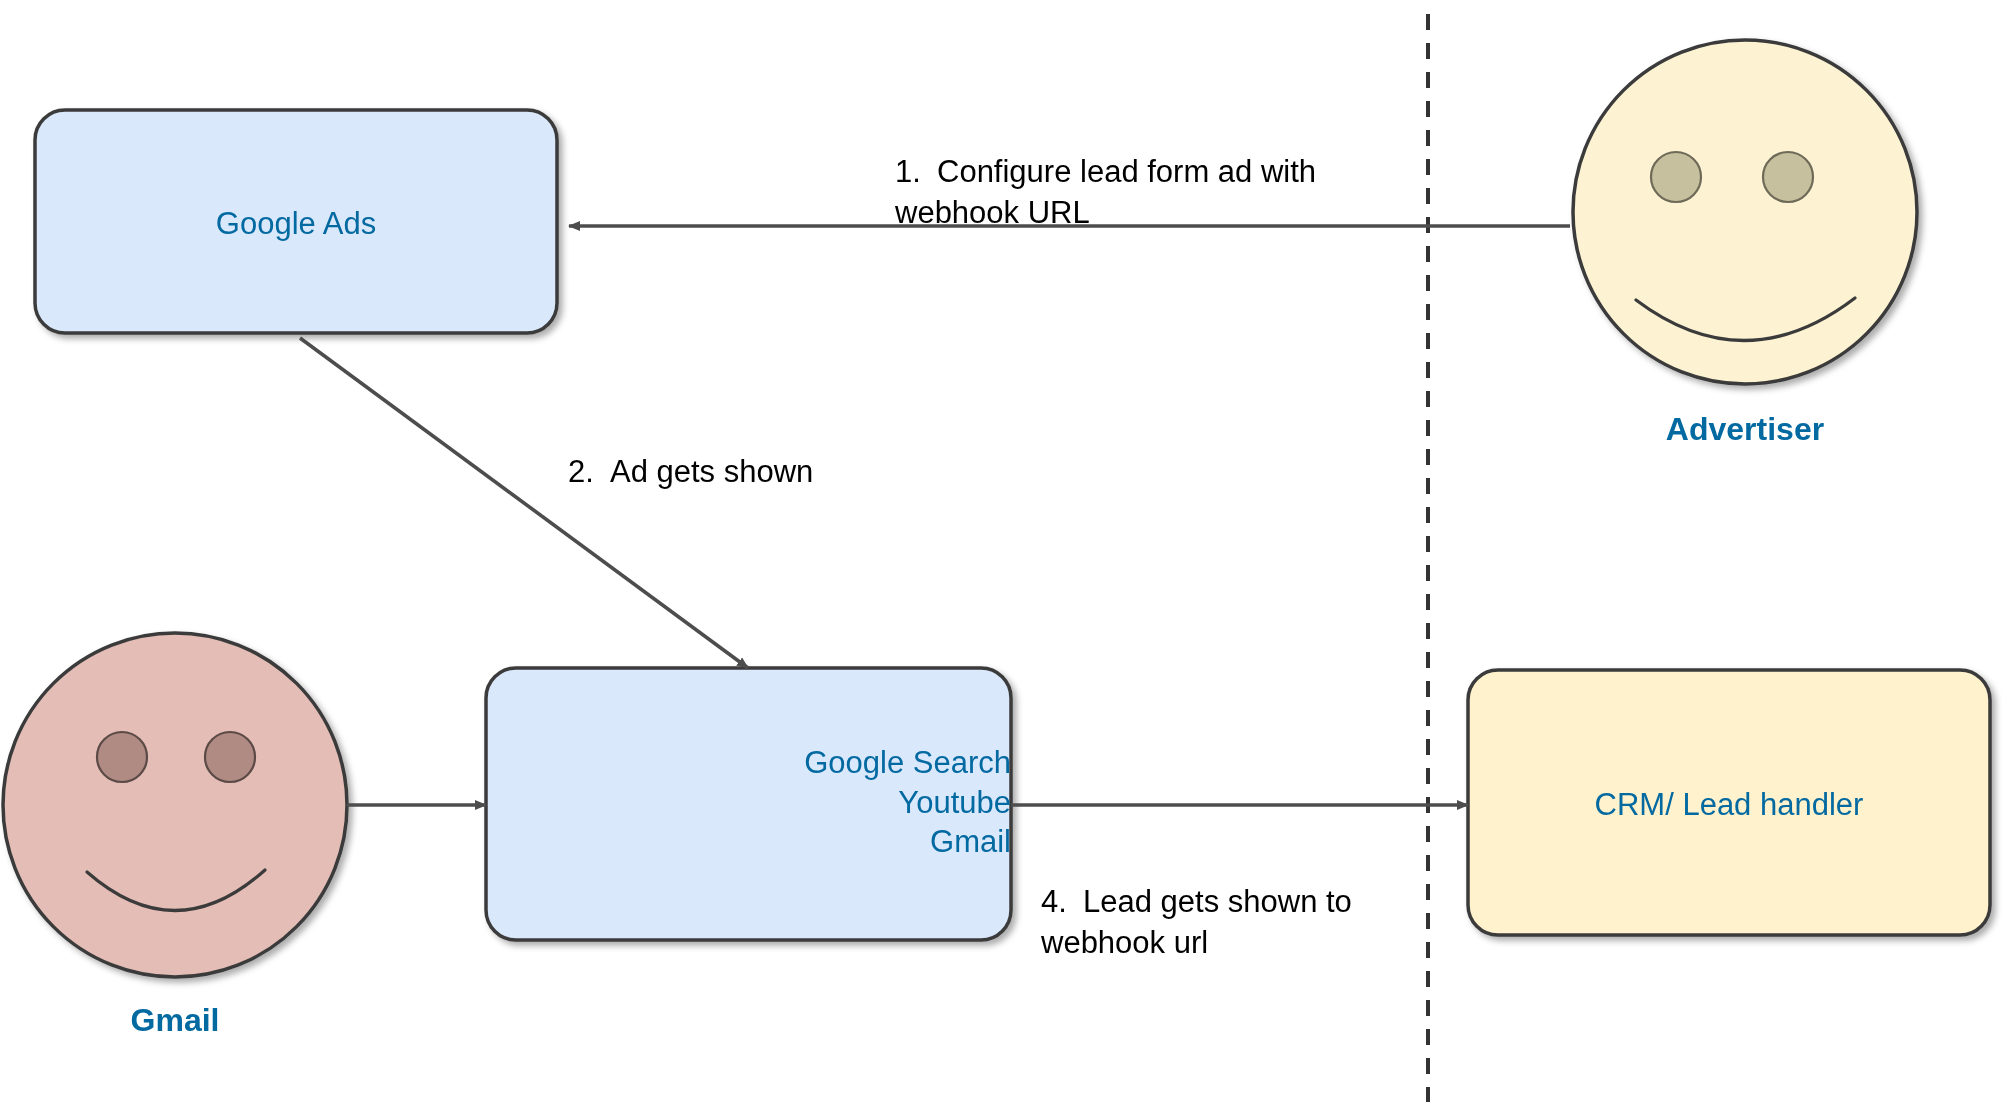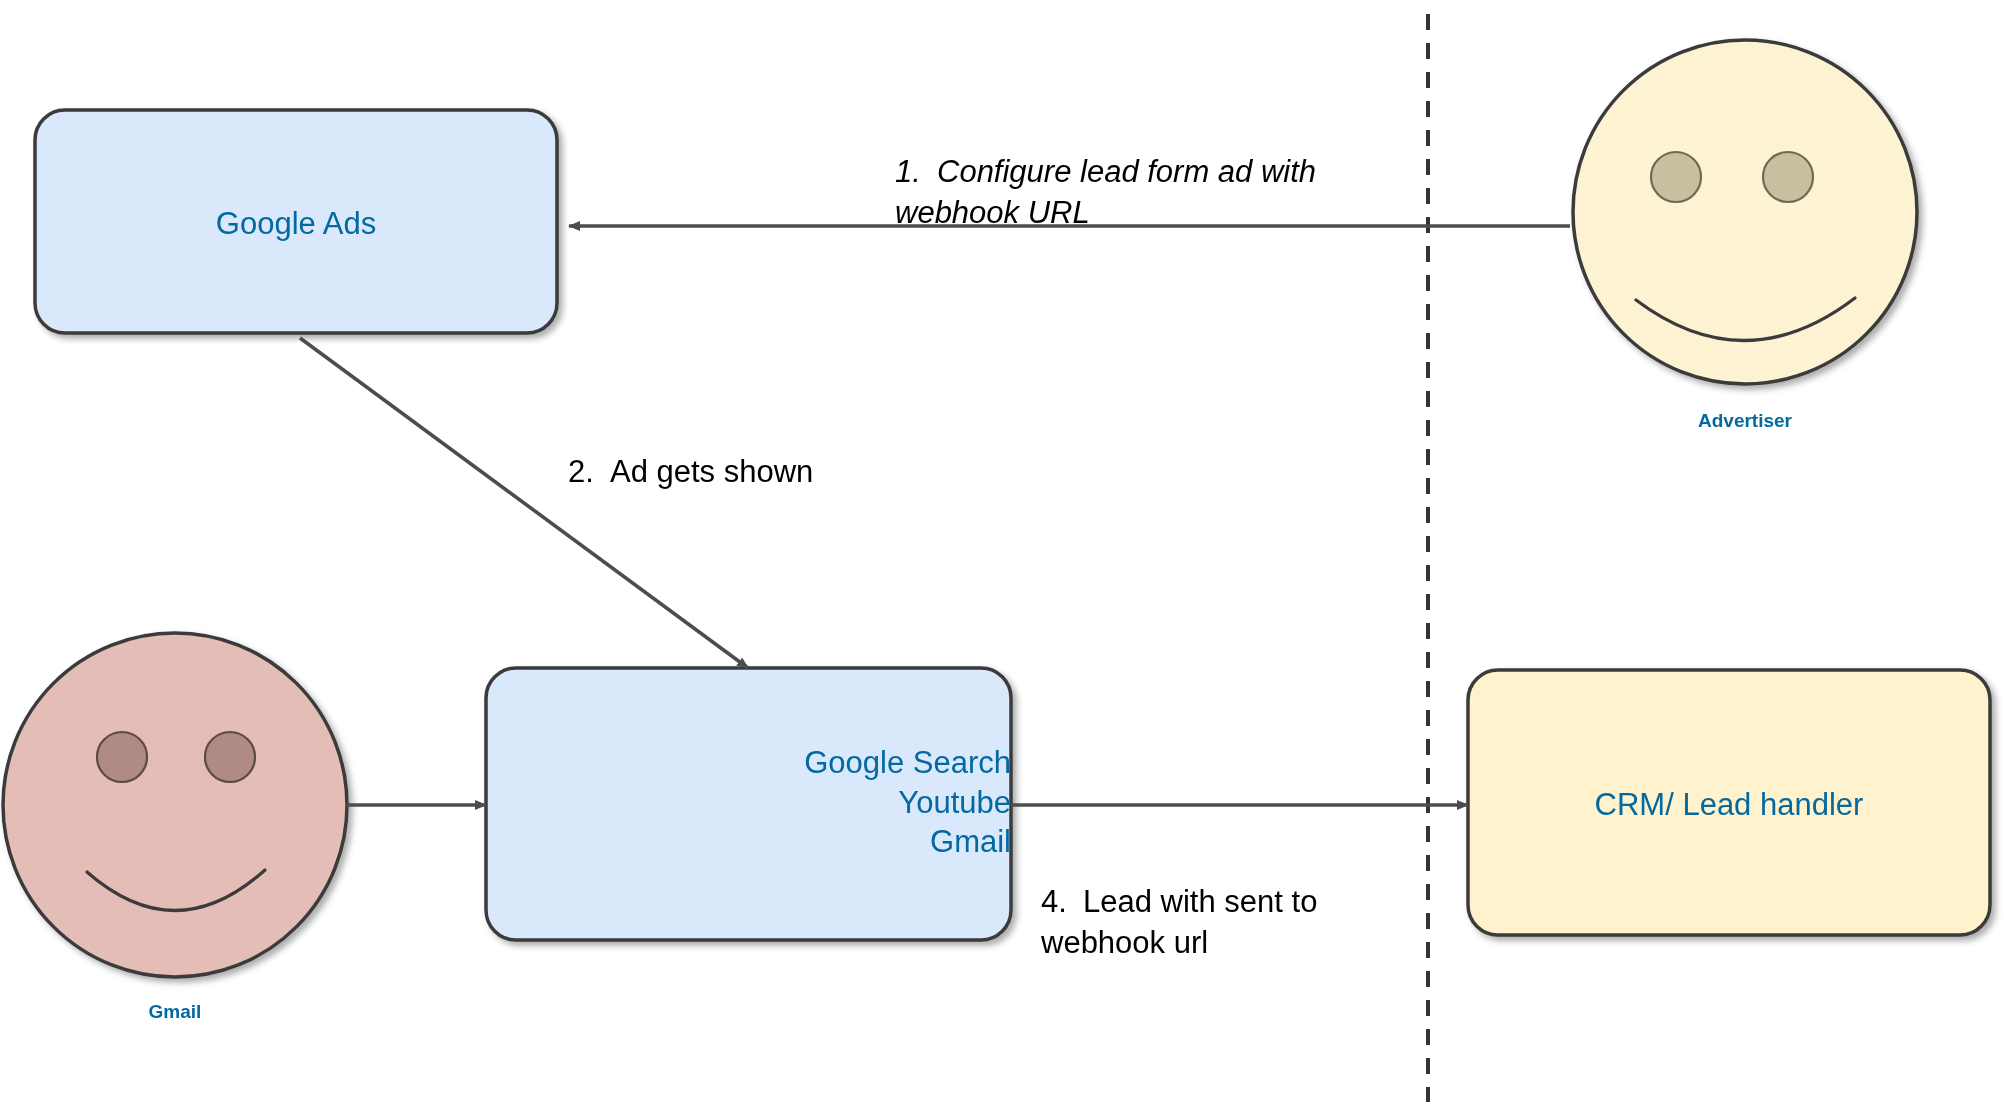--- a/index.html
+++ b/index.html
@@ -27,21 +27,21 @@
     color: #0369a1;
     font-family: "Liberation Sans", sans-serif;
     line-height: 1.28;
     white-space: pre-line;
     pointer-events: none;
   }
   .box-label {
     font-size: 31px;
   }
   .actor-label {
-    font-size: 19px;
+    font-size: 32px;
     font-weight: bold;
   }
   .edge-label {
     position: absolute;
     color: #000000;
     font-family: "Liberation Sans", sans-serif;
     font-size: 31px;
     line-height: 1.33;
     white-space: pre-line;
     pointer-events: none;
@@ -108,28 +108,28 @@
   <div class="node-label box-label" style="left:486px; top:743px; width:525px;text-align:right;">Google Search
 Youtube
 Gmail</div>
 
   <div class="node-label box-label" style="left:1468px; top:785px; width:522px;">CRM/ Lead handler</div>
 
   <div class="node-label actor-label" style="left:1573px; top:409px; width:344px;">Advertiser</div>
 
   <div class="node-label actor-label" style="left:3px; top:1000px; width:344px;">Gmail</div>
 
-  <div class="edge-label" style="left:895px; top:110px; width:500px;font-style:italic;">
+  <div class="edge-label" style="left:895px; top:110px; width:500px;">
     <span class="edge-num">1.</span><span>Configure lead form ad with
 webhook URL</span>
   </div>
 
   <div class="edge-label" style="left:568px; top:410px; width:420px;">
     <span class="edge-num">2.</span><span>Ad gets shown</span>
   </div>
 
 
   <div class="edge-label" style="left:1041px; top:840px; width:420px;">
-    <span class="edge-num">4.</span><span>Lead with sent to
+    <span class="edge-num">4.</span><span>Lead gets shown to
 webhook url</span>
   </div>
 
 </div>
 
 </body></html>

